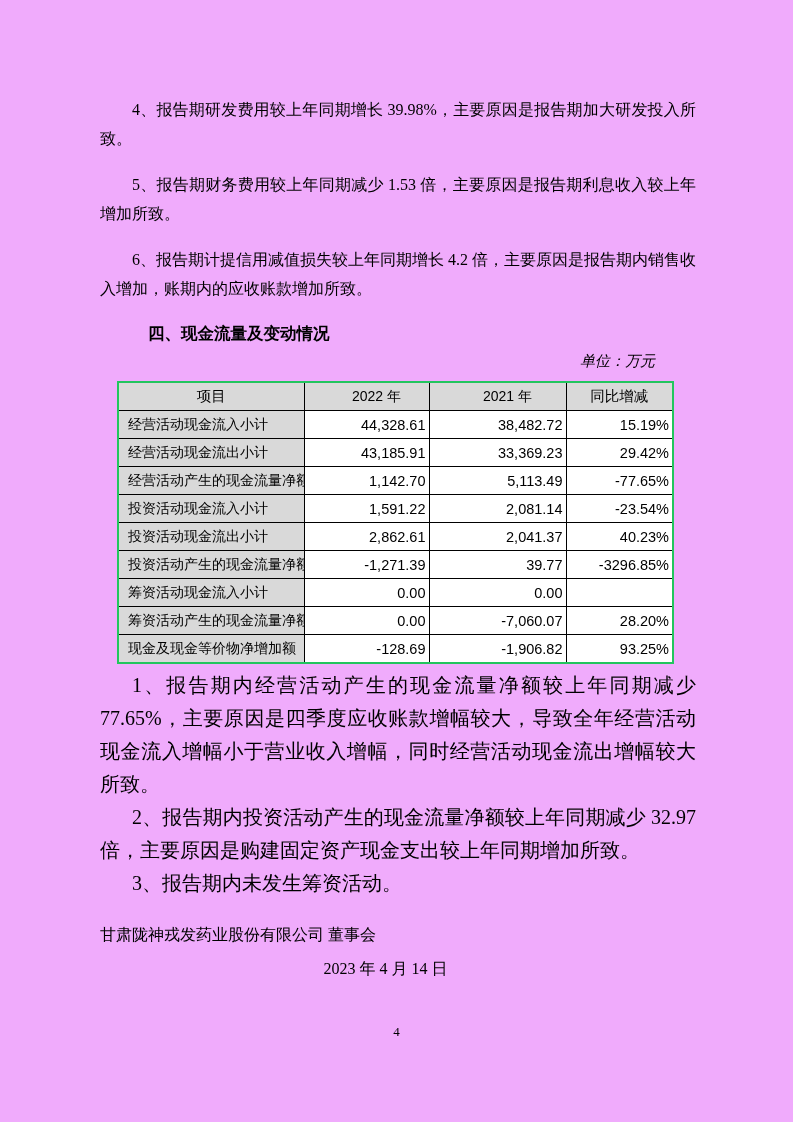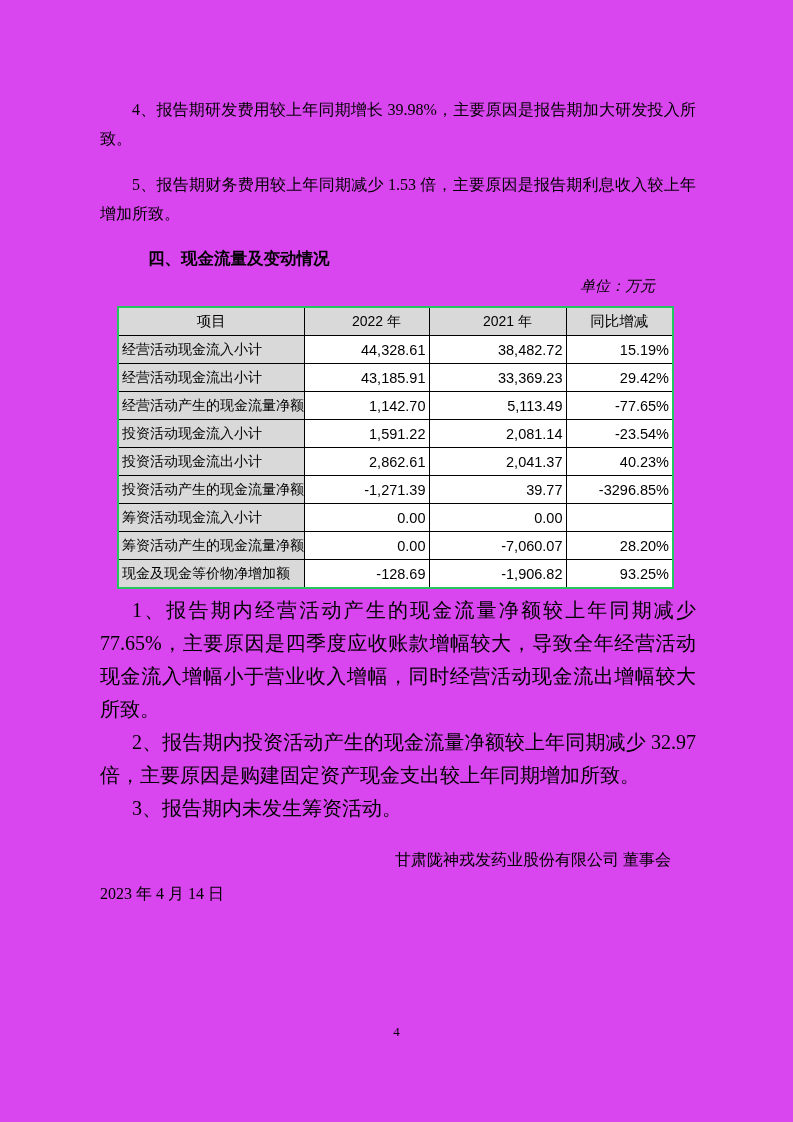--- a/index.html
+++ b/index.html
@@ -4,21 +4,21 @@
 <style>
   html, body {
     margin: 0;
     padding: 0;
     background: #ffffff;
   }
   .page {
     position: relative;
     width: 793px;
     height: 1122px;
-    background: #d946ef;
+    background: #f0abfc;
     color: #000000;
     box-sizing: border-box;
     padding: 95px 97px 0 100px;
     font-family: "Liberation Serif", "DejaVu Serif", serif;
     overflow: hidden;
   }
   
   .para {
     font-size: 16px;
     line-height: 29px;
@@ -71,21 +71,21 @@
   }
   table.cash-flow th.year {
     font-family: "Liberation Sans", "DejaVu Sans", sans-serif;
     font-size: 14px;
     padding-left: 20px;
   }
   table.cash-flow td.label {
     background: #d9d9d9;
     font-size: 14px;
     text-align: left;
-    padding-left: 3px;
+    padding-left: 9px;
     margin-top: 8px;
   }
   table.cash-flow td.num {
     font-family: "Liberation Sans", "DejaVu Sans", sans-serif;
     font-size: 14.5px;
     text-align: right;
     padding-right: 3px;
     background: #ffffff;
   }
   
@@ -95,27 +95,26 @@
   .bpara {
     font-size: 20px;
     line-height: 33px;
     text-align: justify;
     text-indent: 32px;
     margin: 0;
   }
   
   .sig-line {
     margin-top: 18px;
-    text-align: right;
     padding-right: 25px;
     font-size: 16px;
     line-height: 33px;
   }
   .sig-date {
-    text-align: left;
+    text-align: center;
     padding-right: 25px;
     font-size: 16px;
     line-height: 36px;
   }
   
   .page-number {
     position: absolute;
     top: 1024px;
     left: 0;
     right: 0;
@@ -123,20 +122,21 @@
     font-size: 13px;
   }
 </style>
 </head>
 <body>
 
 <div class="page">
 
   <p class="para">4、报告期研发费用较上年同期增长 39.98%，主要原因是报告期加大研发投入所致。</p>
   <p class="para">5、报告期财务费用较上年同期减少 1.53 倍，主要原因是报告期利息收入较上年增加所致。</p>
+  <p class="para">6、报告期计提信用减值损失较上年同期增长 4.2 倍，主要原因是报告期内销售收入增加，账期内的应收账款增加所致。</p>
 
   <h2 class="section-heading">四、现金流量及变动情况</h2>
 
   <div class="unit-row">单位：万元</div>
 
   <table class="cash-flow">
     <colgroup>
       <col style="width:186px">
       <col style="width:125px">
       <col style="width:137px">

